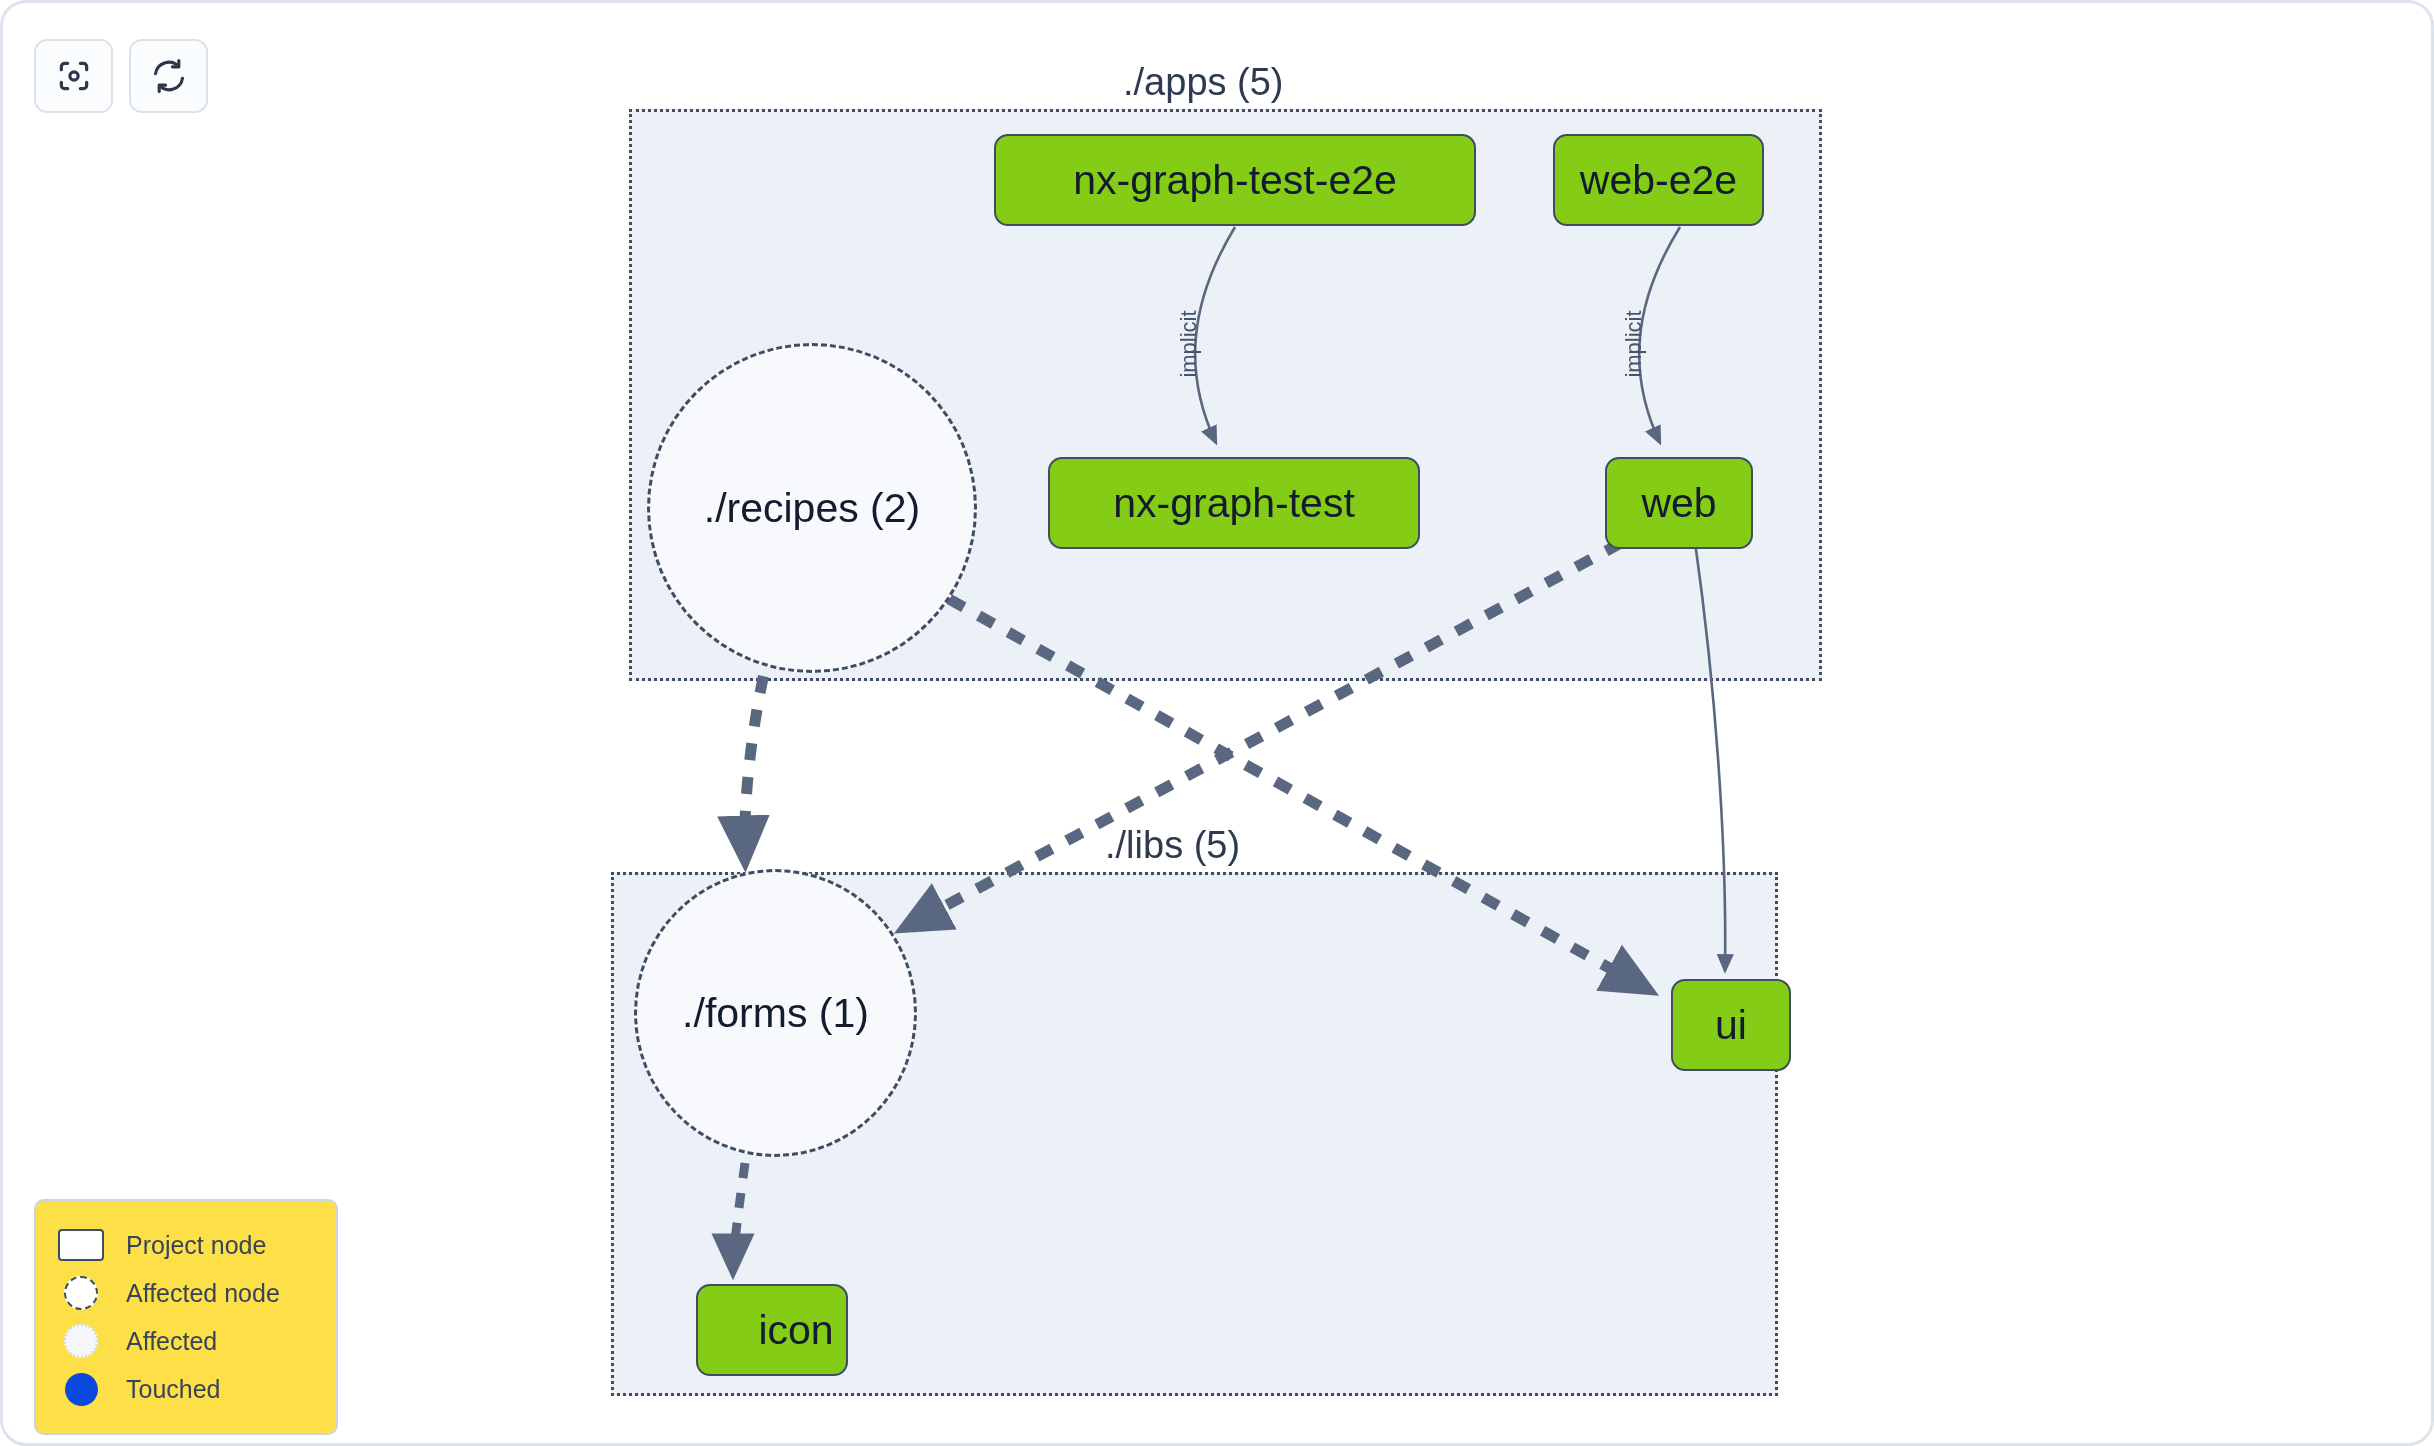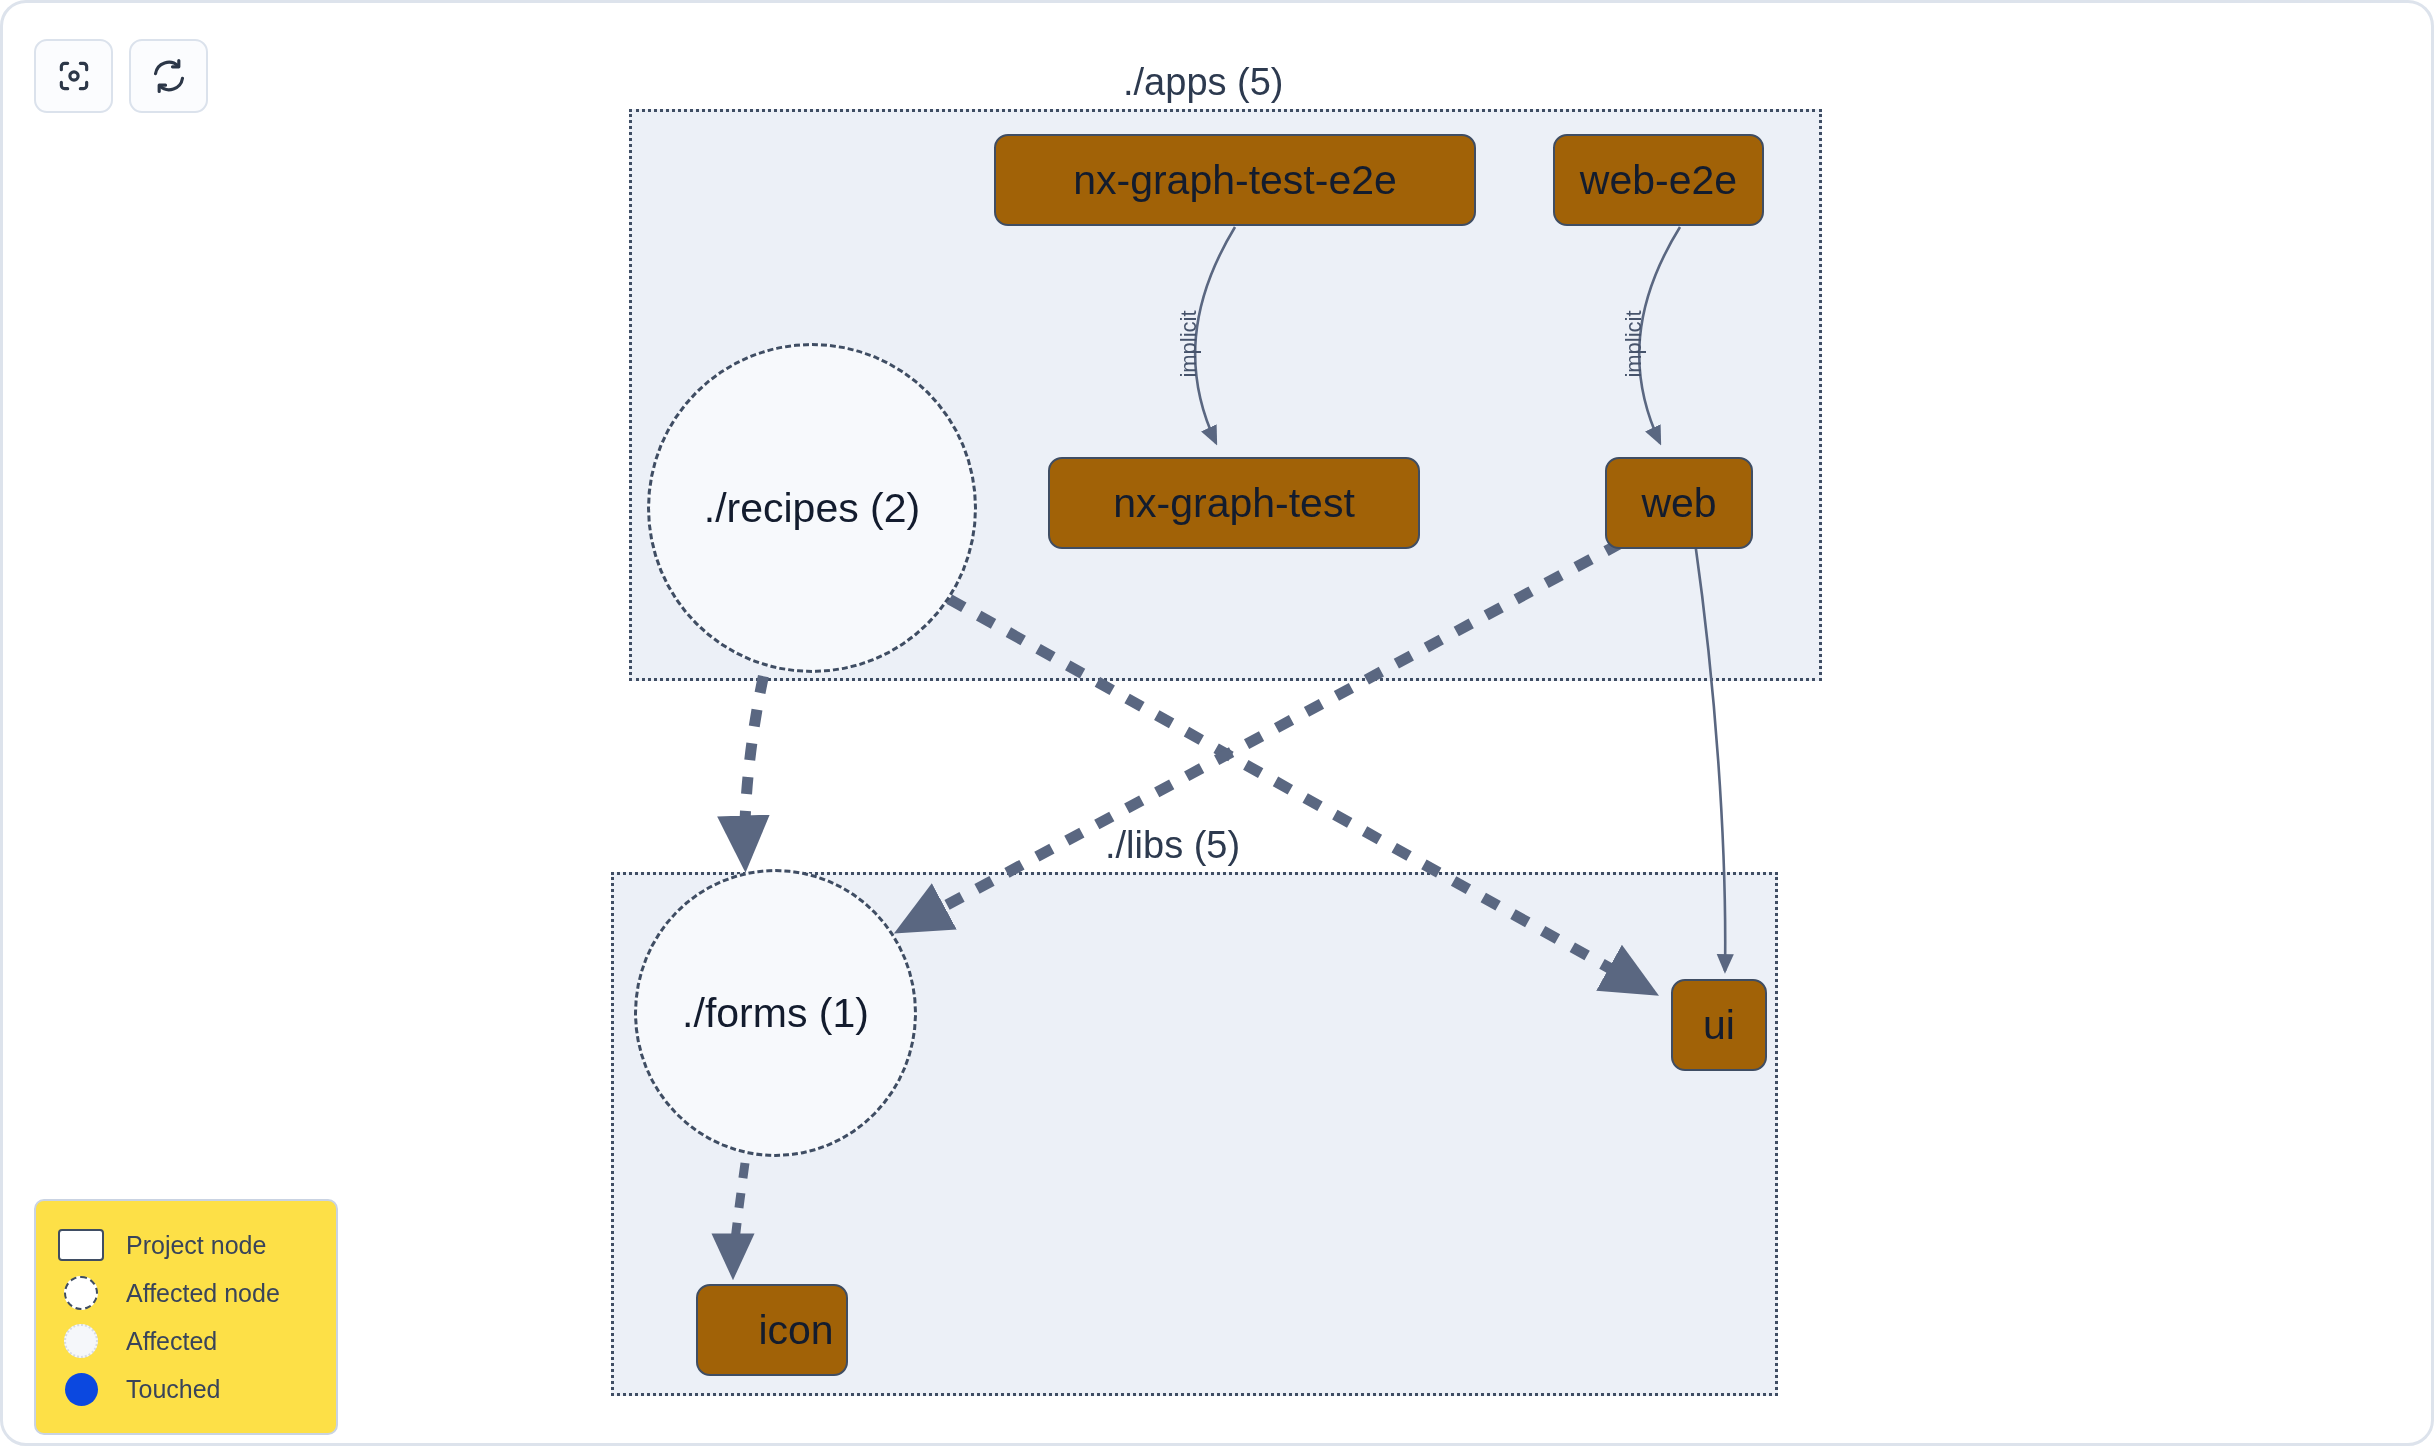--- a/index.html
+++ b/index.html
@@ -83,21 +83,21 @@
     white-space: nowrap;
     background: #ffffff;
     padding: 0 10px;
     text-align: center;
   }
 
   
   .project-node {
     position: absolute;
     box-sizing: border-box;
-    background: #a16207;
+    background: #84cc16;
     border: 2.5px solid #3f4d63;
     border-radius: 14px;
     display: flex;
     align-items: center;
     justify-content: center;
     color: #131c2e;
     font-size: 41px;
     line-height: 1;
     white-space: nowrap;
     z-index: 20;
@@ -275,21 +275,21 @@
     </div>
 
     <div class="composite-node" style="left:644px; top:340px; width:330px; height:330px;">
       <span>./recipes (2)</span>
     </div>
 
     <div class="composite-node" style="left:631px; top:866px; width:283px; height:288px;">
       <span>./forms (1)</span>
     </div>
 
-    <div class="project-node" style="left:1668px; top:976px; width:96px; height:92px;">
+    <div class="project-node" style="left:1668px; top:976px; width:120px; height:92px;">
       <span>ui</span>
     </div>
 
     <div class="project-node" style="left:693px; top:1281px; width:152px; height:92px;padding-left:48px;">
       <span>icon</span>
     </div>
   </div>
 
   <div id="legend">
     <div class="legend-row">

